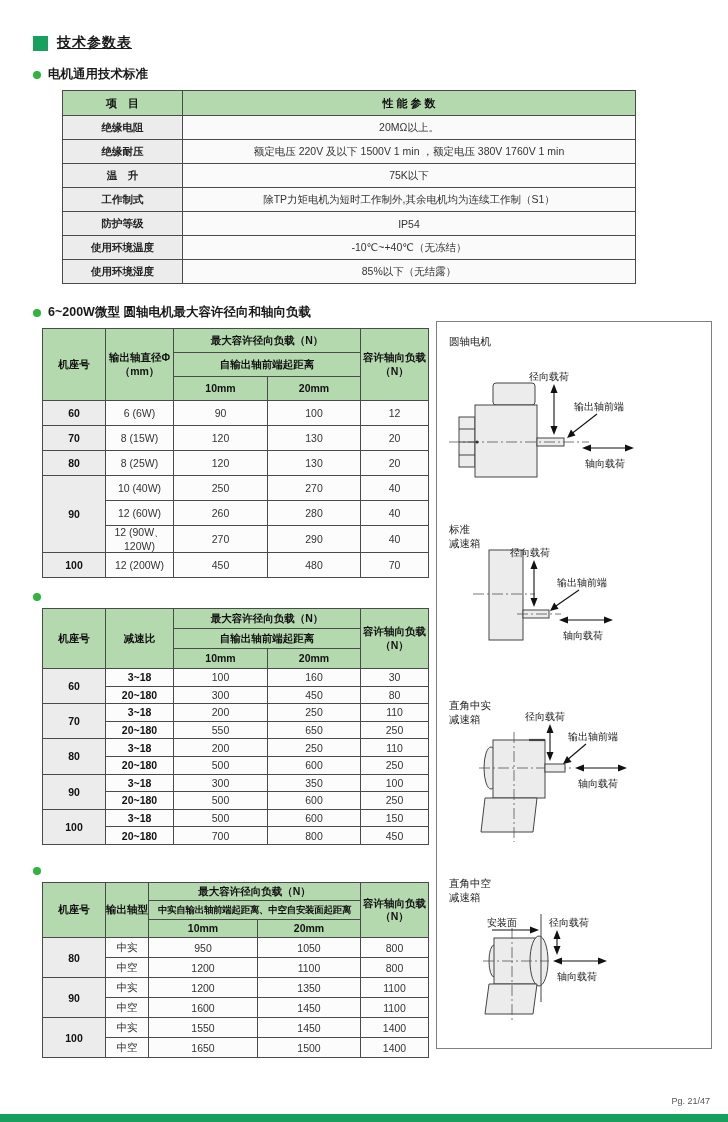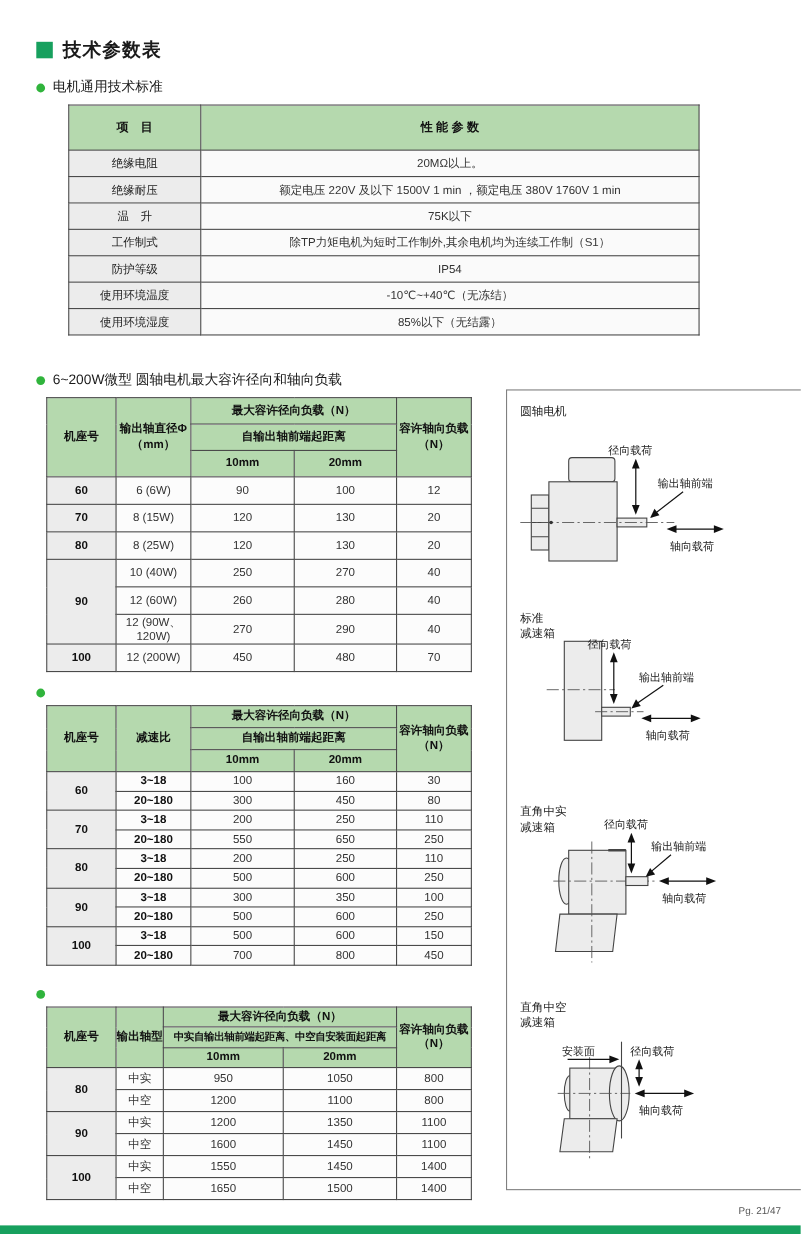--- a/index.html
+++ b/index.html
@@ -11,34 +11,34 @@
   }
   *{box-sizing:border-box;margin:0;padding:0;}
   html,body{background:#fff;}
   body{
     width:728px;height:1122px;position:relative;overflow:hidden;
     font-family:"Liberation Sans","DejaVu Sans",sans-serif;color:#1a1a1a;
   }
   .content{padding:34px 16px 0 33px;}
   .page-title{display:flex;align-items:center;margin-bottom:14px;}
   .page-title .sq{width:15px;height:15px;background:var(--accent);margin-right:9px;}
-  .page-title .t{font-size:17px;font-weight:bold;letter-spacing:1px;}
+  .page-title .t{font-size:14px;font-weight:bold;letter-spacing:1px;text-decoration:underline;}
   .section-h{display:flex;align-items:center;margin-bottom:7px;}
   .section-h .dot{width:8px;height:8px;border-radius:50%;background:var(--bullet);margin-right:7px;flex:none;}
-  .section-h .ht{font-size:12.5px;font-weight:normal;}
+  .section-h .ht{font-size:12.5px;font-weight:bold;}
   table{border-collapse:collapse;table-layout:fixed;}
   th,td{border:1px solid var(--line);text-align:center;vertical-align:middle;overflow:hidden;}
   th{background:var(--hdr);font-weight:bold;white-space:pre-line;line-height:1.3;color:#111;}
   
   .spec{width:573px;margin-left:29px;border:1.5px solid #333;}
-  .spec th{height:41px;font-size:11px;}
+  .spec th{height:25px;font-size:11px;}
   .spec td{height:24px;font-size:10.5px;color:#333;background:#fafafa;}
-  .spec td.label{background:var(--cellgray);color:#222;}
+  .spec td.label{background:var(--cellgray);color:#222;font-weight:bold;}
   
-  .cols{display:flex;margin-top:32px;gap:24px;}
+  .cols{display:flex;margin-top:20px;}
   .left-col{width:397px;flex:none;}
   .left-col .lt{margin-left:9px;border:1.5px solid #333;width:387px;}
   .lt th{font-size:10.5px;}
   .lt td{font-size:10.5px;color:#333;background:#fcfcfc;}
   .lt td.frame{background:var(--cellgray);font-weight:bold;color:#111;}
   .lt td.sub.bold{font-weight:bold;color:#111;}
   .t2 thead tr{height:24px;} .t2 tbody tr{height:25px;}
   .t3 thead tr{height:20px;} .t3 tbody tr{height:17.6px;}
   .t4 thead tr{height:18.5px;} .t4 tbody tr{height:20px;}
   .t4 th.distance-header{font-size:9.5px;letter-spacing:-0.3px;}

